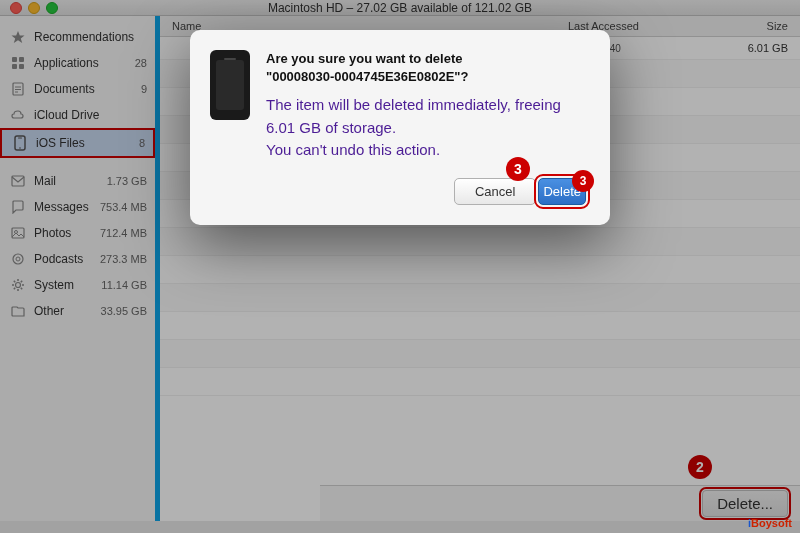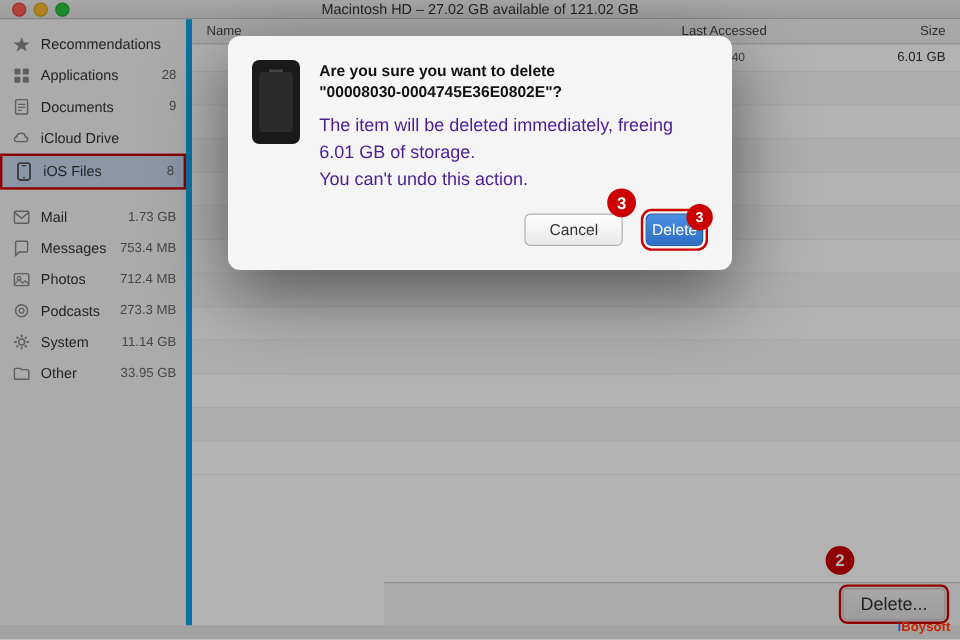--- a/index.html
+++ b/index.html
@@ -232,21 +232,21 @@
     }
     .modal-description {
       font-size: 15px;
       color: #4c1d95;
       line-height: 1.5;
     }
 
     .modal-buttons {
       display: flex;
       justify-content: flex-end;
-      gap: 19px;
+      gap: 2px;
       margin-top: 16px;
       align-items: center;
     }
 
     .btn-cancel {
       padding: 5px 20px;
       background: linear-gradient(to bottom, #ffffff, #e8e8e8);
       border: 1px solid #b0b0b0;
       border-radius: 5px;
       font-size: 13px;

